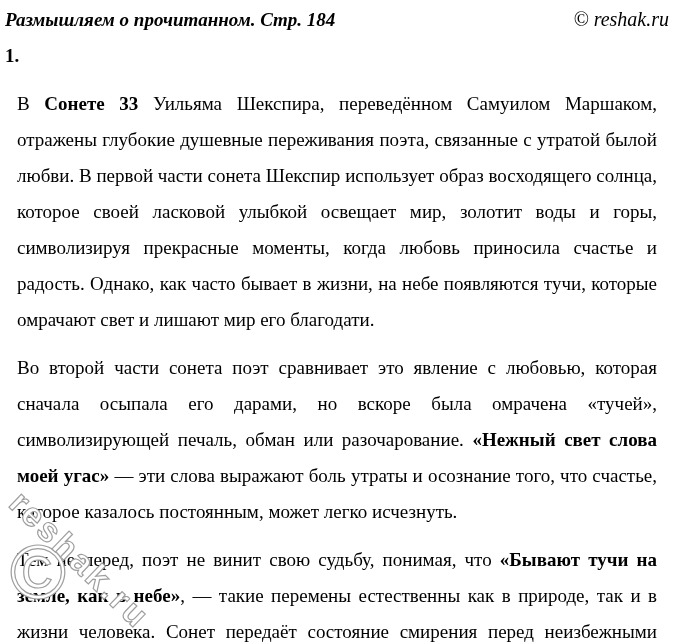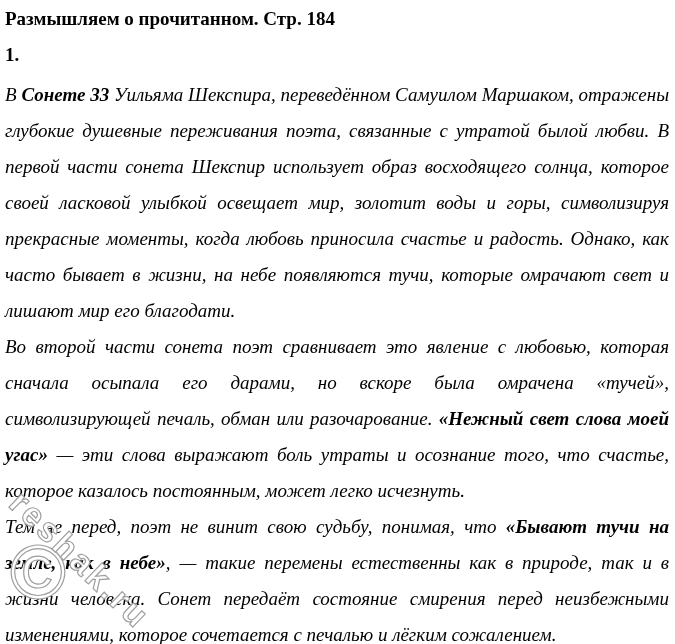--- a/index.html
+++ b/index.html
@@ -15,40 +15,40 @@
     position: relative;
   }
   .page {
     padding: 1px 6px 0 5px;
     position: relative;
   }
   .header-row {
     display: flex;
     justify-content: space-between;
     align-items: baseline;
+    font-style: italic;
   }
   .page-title {
     font-weight: bold;
     font-size: 19px;
     white-space: nowrap;
   }
   .copyright {
     font-weight: normal;
     font-size: 20px;
     white-space: nowrap;
   }
   .qnum {
     font-weight: bold;
     margin-bottom: 4px;
   }
   .answer-body p.answer-par {
-    margin: 0;
+    margin: 12px;
     text-align: justify;
     text-align-last: left;
-    font-style: italic;
   }
   .answer-par b { font-weight: bold; }
 
   
   .watermark {
     position: absolute;
     left: 0; top: 0;
     width: 675px; height: 644px;
     pointer-events: none;
     z-index: 5;
@@ -79,20 +79,21 @@
     -webkit-text-stroke: 1.2px #9e9e9e;
   }
 </style>
 </head>
 <body>
 
 <div class="page">
 
   <div class="header-row">
     <div class="page-title">Размышляем о прочитанном. Стр. 184</div>
+    <div class="copyright">© reshak.ru</div>
   </div>
 
   <div class="qnum">1.</div>
 
   <div class="answer-body">
       <p class="answer-par"><span>В </span><b>Сонете 33</b><span> Уильяма Шекспира, переведённом Самуилом Маршаком, отражены глубокие душевные переживания поэта, связанные с утратой былой любви. В первой части сонета Шекспир использует образ восходящего солнца, которое своей ласковой улыбкой освещает мир, золотит воды и горы, символизируя прекрасные моменты, когда любовь приносила счастье и радость. Однако, как часто бывает в жизни, на небе появляются тучи, которые омрачают свет и лишают мир его благодати.</span></p>
       <p class="answer-par"><span>Во второй части сонета поэт сравнивает это явление с любовью, которая сначала осыпала его дарами, но вскоре была омрачена «тучей», символизирующей печаль, обман или разочарование. </span><b>«Нежный свет слова моей угас»</b><span> — эти слова выражают боль утраты и осознание того, что счастье, которое казалось постоянным, может легко исчезнуть.</span></p>
       <p class="answer-par"><span>Тем не перед, поэт не винит свою судьбу, понимая, что </span><b>«Бывают тучи на земле, как в небе»</b><span>, — такие перемены естественны как в природе, так и в жизни человека. Сонет передаёт состояние смирения перед неизбежными изменениями, которое сочетается с печалью и лёгким сожалением.</span></p>
     </div>
 

